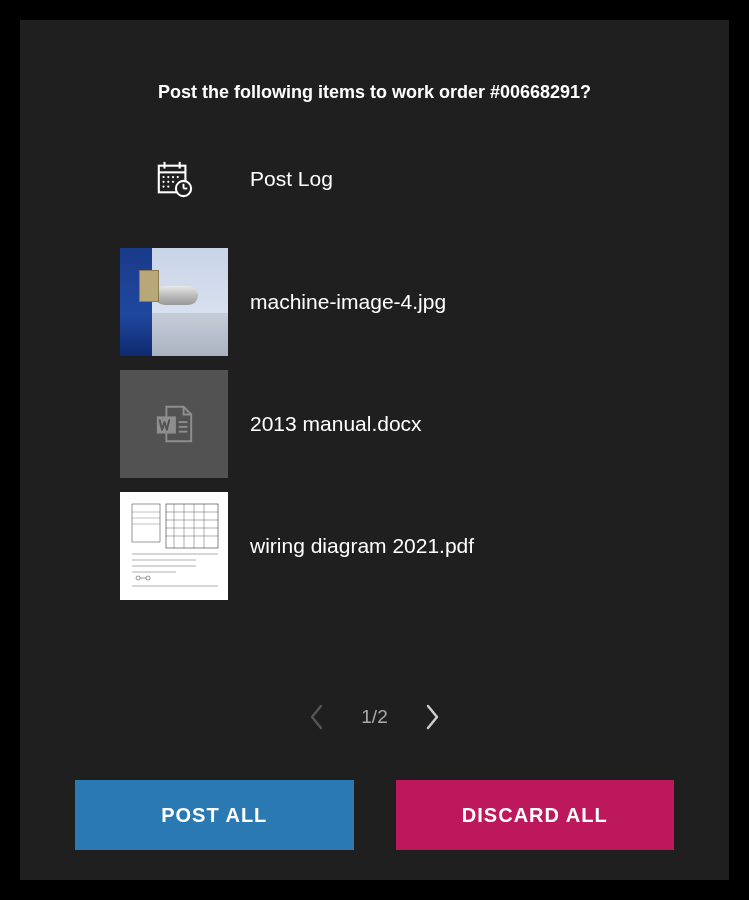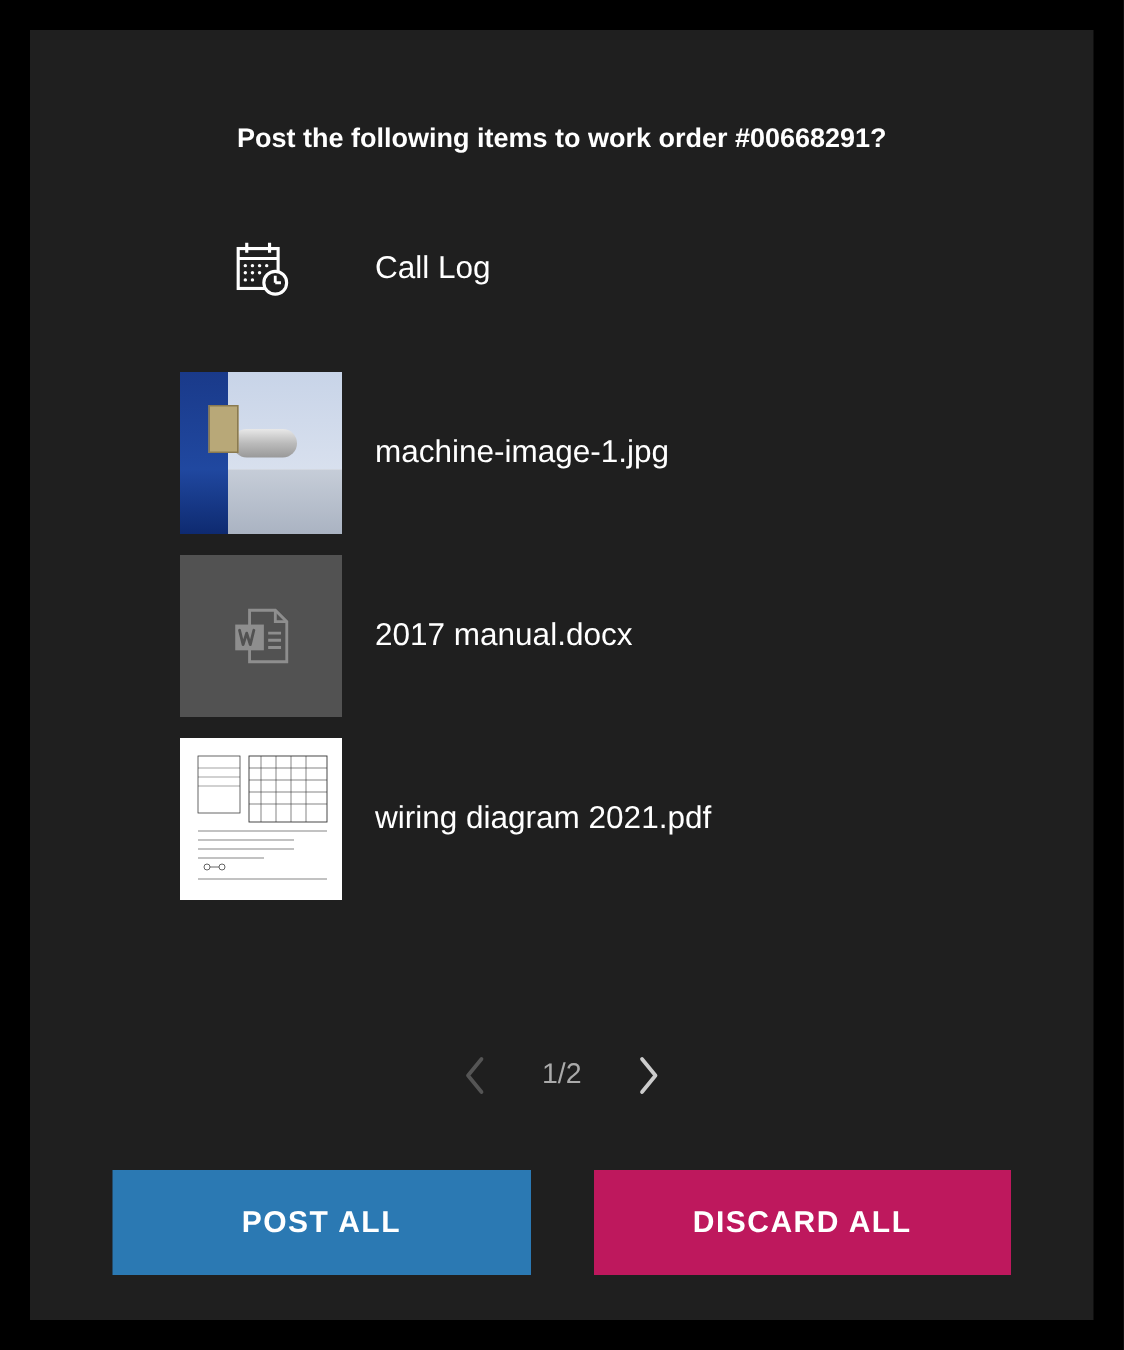--- a/index.html
+++ b/index.html
@@ -199,53 +199,53 @@
           <circle cx="9" cy="23" r="1.2" fill="#fff"></circle>
           <circle cx="14" cy="23" r="1.2" fill="#fff"></circle>
           <circle cx="19" cy="23" r="1.2" fill="#fff"></circle>
           <circle cx="9" cy="28" r="1.2" fill="#fff"></circle>
           <circle cx="14" cy="28" r="1.2" fill="#fff"></circle>
           <circle cx="30" cy="30" r="8" fill="#1f1f1f" stroke="#fff" stroke-width="2.2"></circle>
           <line x1="30" y1="30" x2="30" y2="25" stroke="#fff" stroke-width="2"></line>
           <line x1="30" y1="30" x2="34" y2="30" stroke="#fff" stroke-width="2"></line>
         </svg>
       </div>
-      <div class="item-label">Call Log</div>
+      <div class="item-label">Post Log</div>
     </div>
 
     <div class="item-row">
       <div class="item-thumb">
         <div class="image-thumb-1">
           <div class="machine-bg">
             <div class="machine-wall"></div>
             <div class="machine-floor"></div>
             <div class="machine-back"></div>
             <div class="machine-pipe"></div>
             <div class="machine-box"></div>
           </div>
         </div>
       </div>
-      <div class="item-label">machine-image-1.jpg</div>
+      <div class="item-label">machine-image-4.jpg</div>
     </div>
 
     <div class="item-row">
       <div class="item-thumb">
         <div class="docx-thumb">
           <svg viewBox="0 0 44 44">
             <path d="M14 4 L32 4 L40 12 L40 40 L14 40 Z" fill="none" stroke="#8e8e8e" stroke-width="2"></path>
             <path d="M32 4 L32 12 L40 12" fill="none" stroke="#8e8e8e" stroke-width="2"></path>
             <rect x="4" y="14" width="20" height="18" fill="#8e8e8e"></rect>
             <line x1="27" y1="20" x2="36" y2="20" stroke="#8e8e8e" stroke-width="2"></line>
             <line x1="27" y1="25" x2="36" y2="25" stroke="#8e8e8e" stroke-width="2"></line>
             <line x1="27" y1="30" x2="36" y2="30" stroke="#8e8e8e" stroke-width="2"></line>
             <path d="M7 18 L9.5 28 L12 20 L14.5 28 L17 18" fill="none" stroke="#525252" stroke-width="2" stroke-linejoin="round" stroke-linecap="round"></path>
           </svg>
         </div>
       </div>
-      <div class="item-label">2017 manual.docx</div>
+      <div class="item-label">2013 manual.docx</div>
     </div>
 
     <div class="item-row">
       <div class="item-thumb">
         <div class="pdf-thumb">
           <svg class="diagram-bg" viewBox="0 0 96 96" preserveAspectRatio="none">
             <rect x="0" y="0" width="96" height="96" fill="#fff"></rect>
             <rect x="40" y="6" width="52" height="44" fill="none" stroke="#333" stroke-width="0.6"></rect>
             <line x1="40" y1="14" x2="92" y2="14" stroke="#333" stroke-width="0.4"></line>
             <line x1="40" y1="22" x2="92" y2="22" stroke="#333" stroke-width="0.4"></line>

